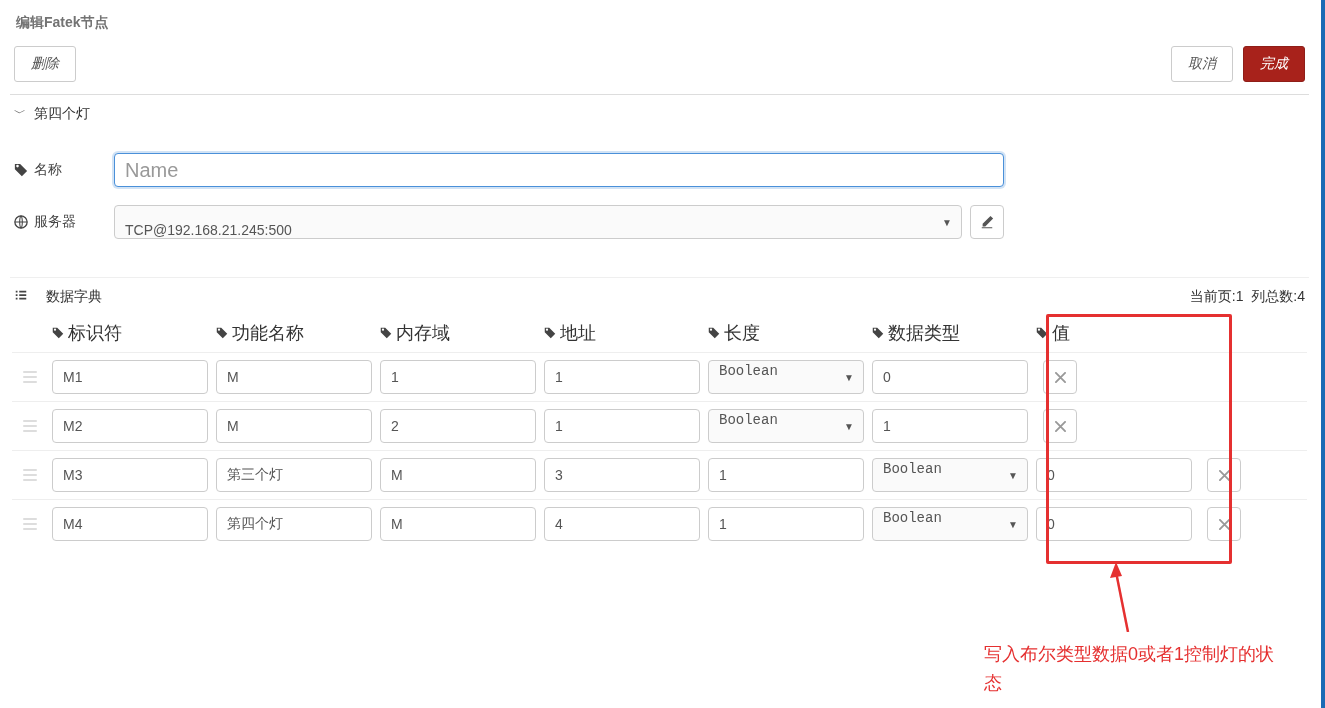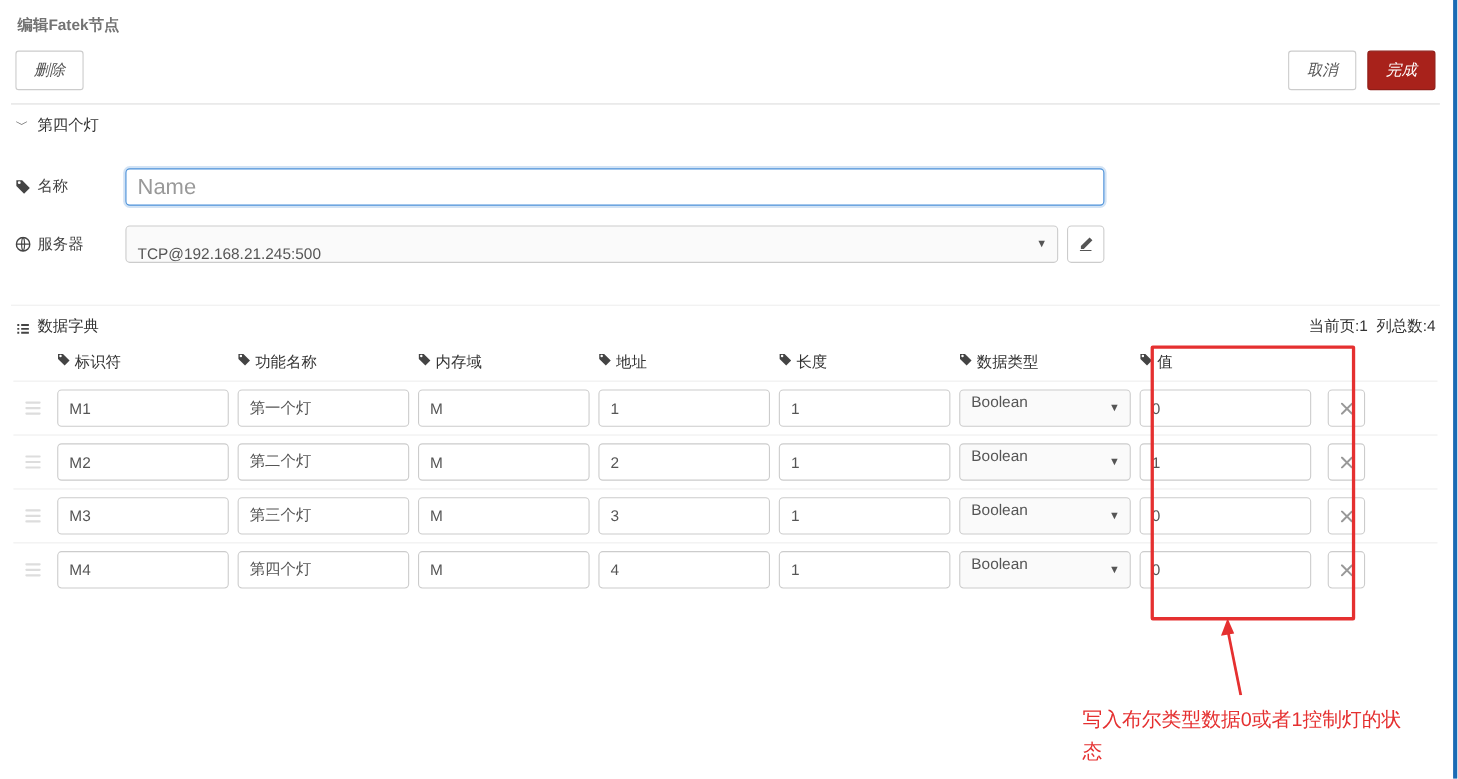--- a/index.html
+++ b/index.html
@@ -138,21 +138,21 @@
     }
 
     .divider { border-top: 1px solid #efefef; margin: 6px 0 10px 0; }
 
     .dict-header {
       display: flex;
       justify-content: space-between;
       align-items: center;
       padding: 0 4px 8px 4px;
     }
-    .dict-title { display: flex; align-items: flex-end; color: #333; }
+    .dict-title { display: flex; align-items: flex-start; color: #333; gap: 12px; }
     .dict-title svg { margin-right: 6px; }
     .dict-meta { color: #333; font-size: 14px; }
 
     .grid-area {
       position: relative;
       padding: 0 2px;
       height: 430px;
     }
     .grid-scroll {
       height: 430px;
@@ -173,40 +173,41 @@
     .col { padding: 0 4px; }
     .col-identifier { width: 164px; }
     .col-func       { width: 164px; }
     .col-memory     { width: 164px; }
     .col-addr       { width: 164px; }
     .col-len        { width: 164px; }
     .col-type       { width: 164px; }
     .col-value      { width: 164px; }
     .col-del        { width: 56px; display:flex; justify-content:center; }
 
-    .hdr-label { display:flex; align-items:flex-start; color:#333; font-size:14px; }
+    .hdr-label { display:flex; align-items:center; color:#333; font-size:18px; }
     .hdr-label svg { margin-right: 4px; }
 
     .cell-input {
       width: 100%; height: 34px;
       border: 1px solid #ccc;
       border-radius: 4px;
       padding: 0 10px;
       font-size: 14px;
       color: #555;
     }
     .cell-select-wrap { position: relative; width:100%; }
     .cell-select {
       width: 100%; height: 34px;
       border: 1px solid #ccc;
       border-radius: 4px;
       background: #fafafa;
       padding: 0 24px 12px 10px;
       font-size: 14px; color:#555;
       appearance: none;
+      font-family: Liberation Mono, monospace;
     }
     .del-btn {
       width: 34px; height: 34px;
       border: 1px solid #ccc;
       border-radius: 4px;
       background: #fff;
       color: #999;
       display:flex; align-items:center; justify-content:center;
       cursor:pointer;
     }
@@ -379,21 +380,20 @@
         <div id="rows-container">
   <div class="grid-row">
     <div class="col-handle">
       <div class="handle-lines">
                   <span></span>
                   <span></span>
                   <span></span>
                 </div>
     </div>
     <div class="col col-identifier"><input class="cell-input" value="M1" style=""></div>
-    <div class="col col-func"><input class="cell-input" value="第一个灯" style=""></div>
     <div class="col col-memory"><input class="cell-input" value="M" style=""></div>
     <div class="col col-addr"><input class="cell-input" value="1" style=""></div>
     <div class="col col-len"><input class="cell-input" value="1" style=""></div>
     <div class="col col-type">
       <div class="cell-select-wrap">
         <select class="cell-select"><option>Boolean</option></select>
         <span class="select-caret">▼</span>
       </div>
     </div>
     <div class="col col-value"><input class="cell-input" value="0" style=""></div>
@@ -408,21 +408,20 @@
 
   <div class="grid-row">
     <div class="col-handle">
       <div class="handle-lines">
                   <span></span>
                   <span></span>
                   <span></span>
                 </div>
     </div>
     <div class="col col-identifier"><input class="cell-input" value="M2" style=""></div>
-    <div class="col col-func"><input class="cell-input" value="第二个灯" style=""></div>
     <div class="col col-memory"><input class="cell-input" value="M" style=""></div>
     <div class="col col-addr"><input class="cell-input" value="2" style=""></div>
     <div class="col col-len"><input class="cell-input" value="1" style=""></div>
     <div class="col col-type">
       <div class="cell-select-wrap">
         <select class="cell-select"><option>Boolean</option></select>
         <span class="select-caret">▼</span>
       </div>
     </div>
     <div class="col col-value"><input class="cell-input" value="1" style=""></div>

